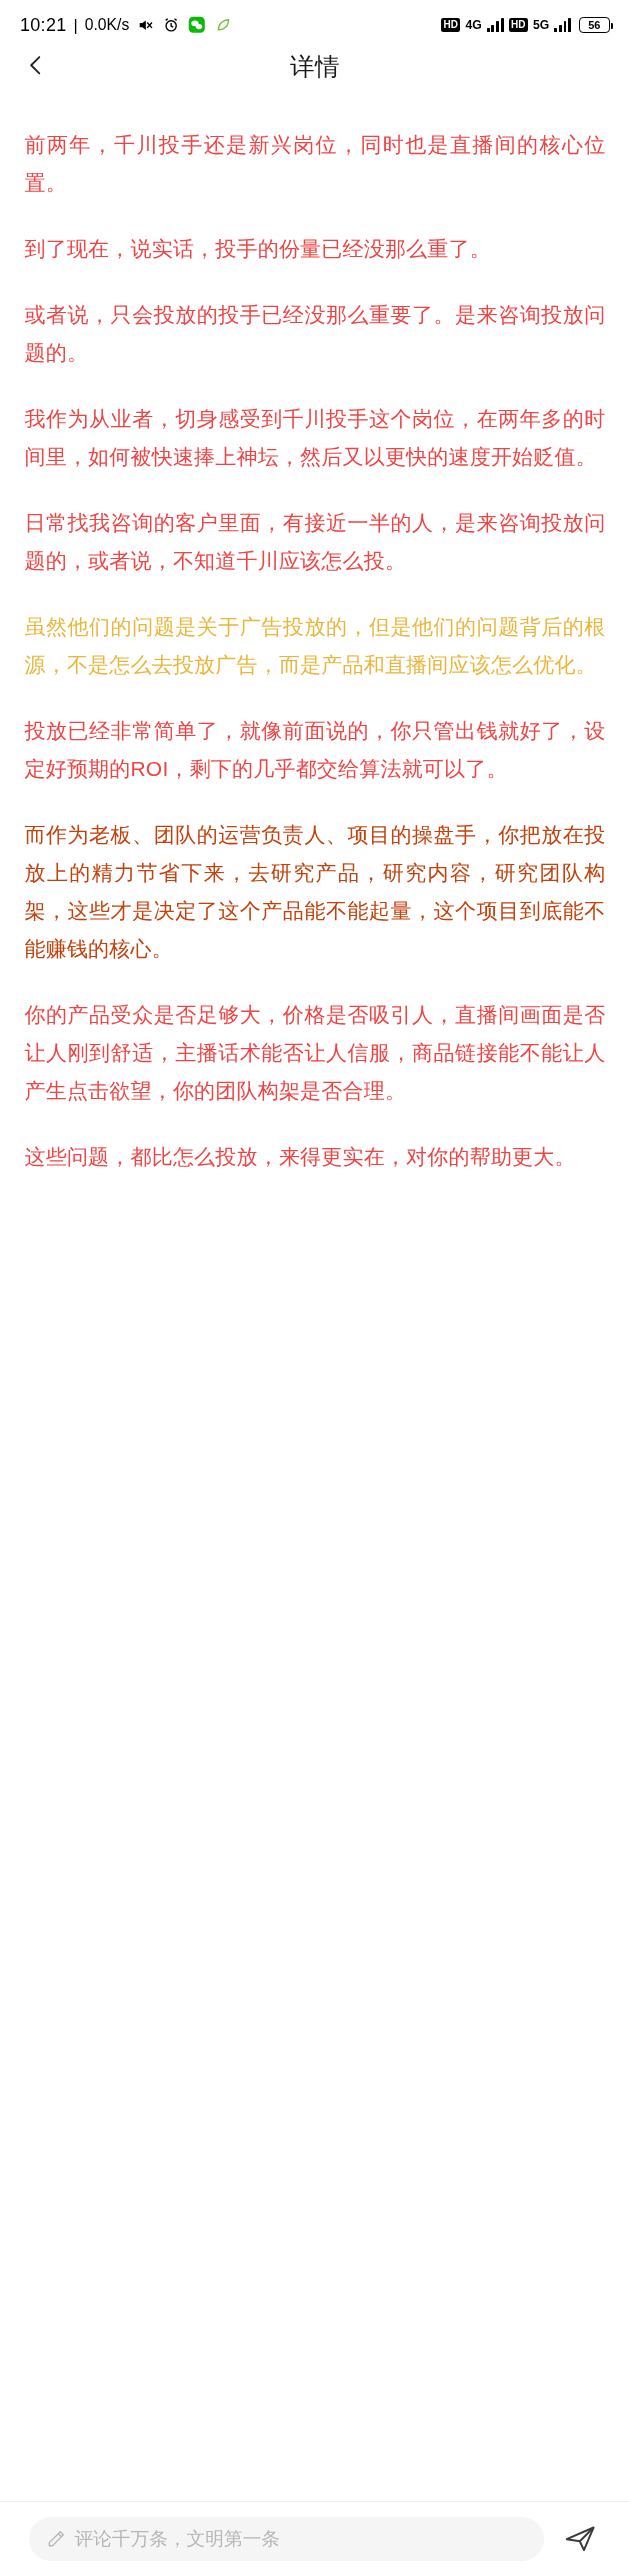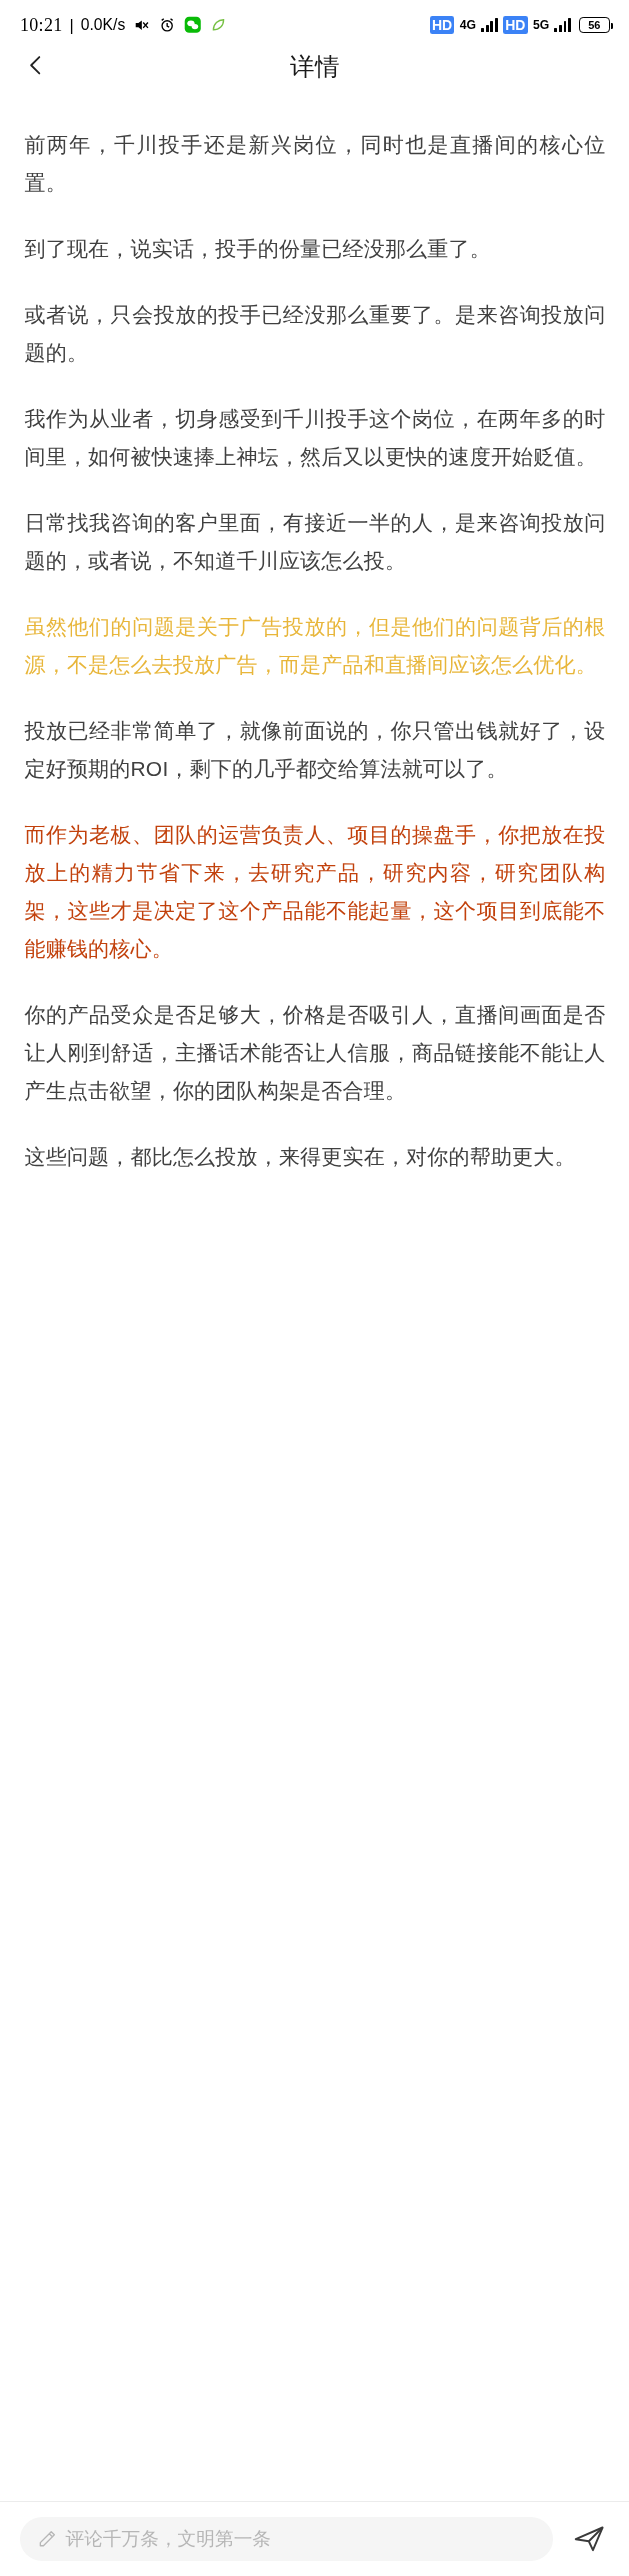--- a/index.html
+++ b/index.html
@@ -19,38 +19,38 @@
     padding: 0 20px;
     font-size: 17.5px;
     color: #000;
   }
   .sb-left {
     display: flex;
     align-items: center;
     gap: 7px;
     font-weight: 500;
   }
-  .sb-time { font-size: 18px; letter-spacing: 0.3px; font-family: Liberation Serif, serif; }
+  .sb-time { font-size: 18px; letter-spacing: 0.3px; }
   .sb-sep { color: #000; font-size: 16.3px; }
   .sb-speed { font-size: 15.7px; }
   .sb-ico {
     width: 18.7px; height: 18.7px;
     display: inline-flex; align-items: center; justify-content: center;
     font-size: 14px; line-height: 1;
   }
   .sb-ico svg { display: block; }
   .sb-mid { flex: 1; }
   .sb-right {
     display: flex;
     align-items: center;
     gap: 5.2px;
   }
   .sb-badge {
-    font-size: 14px;
-    background: #3b82f6;
+    font-size: 10px;
+    background: #000000;
     color: #fff;
     border-radius: 2.3px;
     padding: 0.6px 2.3px;
     line-height: 1.2;
     font-weight: bold;
   }
   .sb-net { font-size: 12.2px; font-weight: bold; }
   .bars {
     display: flex;
     align-items: flex-end;
@@ -104,38 +104,38 @@
     letter-spacing: 0.6px;
   }
 
   
   .article {
     padding: 15px 24.5px 0 24.5px;
   }
   .para {
     font-size: 21px;
     line-height: 38px;
-    color: #404040;
+    color: #ef4444;
     margin-bottom: 28px;
     text-align: justify;
     letter-spacing: 0.2px;
   }
   .para.hl-yellow { color: #e8b63a; }
   .para.hl-green { color: #c2410c; }
 
   
   .bottombar {
     position: absolute;
     left: 0; right: 0; bottom: 0;
     height: 75px;
     background: #ffffff;
     border-top: 0.6px solid #ececec;
     display: flex;
     align-items: center;
-    padding: 0 20px;
+    padding: 0 29px;
     gap: 15px;
   }
   .comment-box {
     flex: 1;
     height: 44px;
     background: #f5f5f5;
     border-radius: 22px;
     display: flex;
     align-items: center;
     padding: 0 17.5px;

